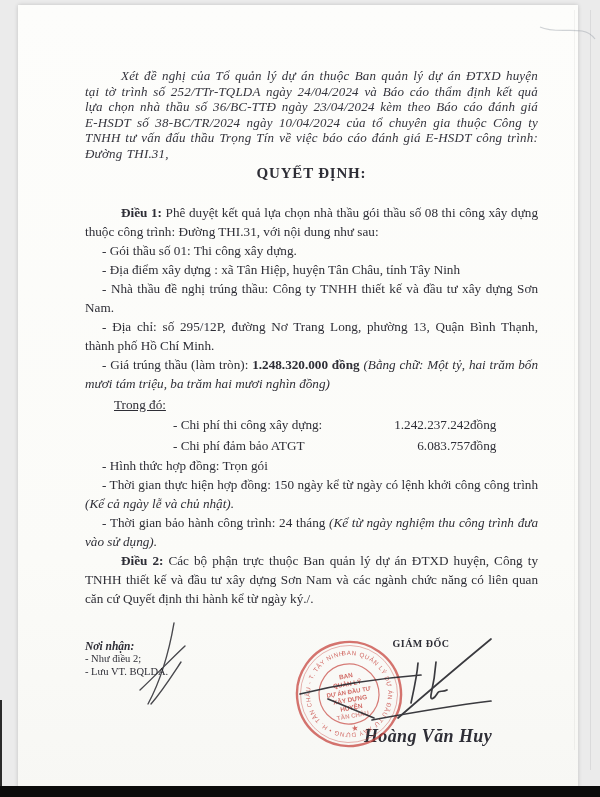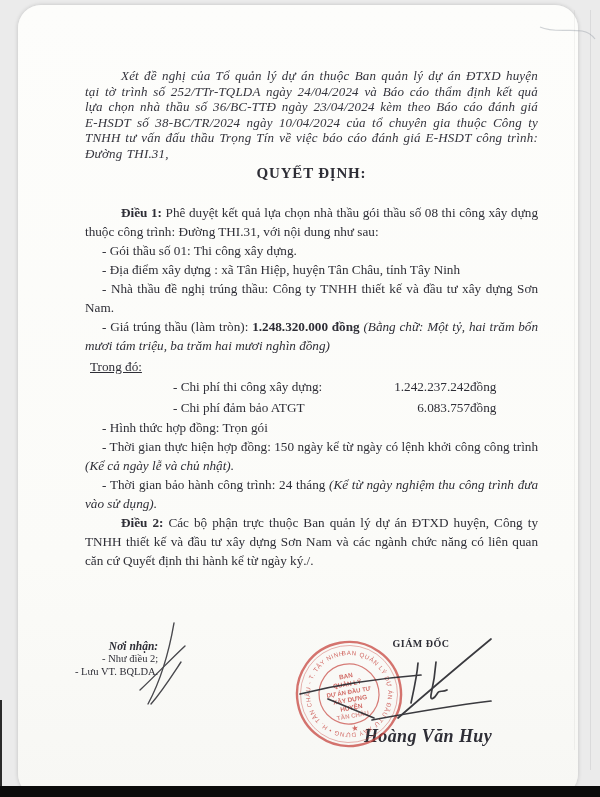--- a/index.html
+++ b/index.html
@@ -3,46 +3,45 @@
 <meta charset="utf-8">
 <style>
   * { margin:0; padding:0; box-sizing:border-box; }
   html,body { width:600px; height:797px; overflow:hidden; }
   body { background:#ebebeb; font-family:"Liberation Serif","DejaVu Serif",serif; color:#2e2e36; position:relative; }
 
   .page {
     position:absolute; left:18px; top:5px; width:560px; height:792px;
     background:linear-gradient(180deg,#fdfdfb 0%,#fbfbf8 70%,#f7f7f4 100%);
     box-shadow:0 0 4px rgba(0,0,0,0.18);
-    border-radius:23px;
   }
   .content { padding:63px 40px 0 67px; font-size:13.2px; line-height:19px; }
 
   .intro {
     font-style:italic; text-align:justify; text-indent:36px;
     font-size:13px; line-height:15.5px; letter-spacing:0.2px; word-spacing:1px;
     color:#33333c;
   }
   .heading {
     text-align:center; font-weight:bold; font-size:15px; line-height:19px;
     letter-spacing:0.8px; margin-top:3px; margin-bottom:20px;
   }
   .para { text-align:justify; text-indent:36px; }
   .item { text-align:justify; text-indent:17px; }
   .bold { font-weight:bold; }
   .ital { font-style:italic; }
-  .underline-label { text-decoration:underline; margin-left:5px; display:inline-block; margin-top:2px; }
+  .underline-label { text-decoration:underline; margin-left:29px; display:inline-block; margin-top:2px; }
 
   .cost-row { display:flex; padding-left:88px; padding-right:28px; line-height:21px; }
   .cost-name { flex:1; }
   .cost-amount { min-width:100px; text-align:right; }
   .cost-unit { margin-left:0; width:40px; }
 
   
-  .recipients { position:absolute; left:57px; top:634px;text-align:right; }
+  .recipients { position:absolute; left:67px; top:634px; }
   .recipients-title { font-weight:bold; font-style:italic; font-size:11.5px; line-height:14px; }
   .recipient-item { font-size:10.5px; line-height:12.5px; }
 
   .director-title {
     position:absolute; left:338px; top:633px; width:130px; text-align:center;
     font-weight:bold; font-size:10px; letter-spacing:0.5px;
   }
   .signer-name {
     position:absolute; left:324px; top:721px; width:172px; text-align:center;
     font-weight:bold; font-size:18px; letter-spacing:0.4px;font-style:italic;
@@ -67,20 +66,21 @@
     <p class="intro">Xét đề nghị của Tổ quản lý dự án thuộc Ban quản lý dự án ĐTXD huyện tại tờ trình số 252/TTr-TQLDA ngày 24/04/2024 và Báo cáo thẩm định kết quả lựa chọn nhà thầu số 36/BC-TTĐ ngày 23/04/2024 kèm theo Báo cáo đánh giá E-HSDT số 38-BC/TR/2024 ngày 10/04/2024 của tổ chuyên gia thuộc Công ty TNHH tư vấn đấu thầu Trọng Tín về việc báo cáo đánh giá E-HSDT công trình: Đường THI.31,</p>
 
     <h2 class="heading">QUYẾT ĐỊNH:</h2>
 
     <p class="para"><span class="bold">Điều 1:</span>
 <span>Phê duyệt kết quả lựa chọn nhà thầu gói thầu số 08 thi công xây dựng thuộc công trình: Đường THI.31, với nội dung như sau:</span></p>
 
     <p class="item">- Gói thầu số 01: Thi công xây dựng.</p>
     <p class="item">- Địa điểm xây dựng : xã Tân Hiệp, huyện Tân Châu, tỉnh Tây Ninh</p>
     <p class="item">- Nhà thầu đề nghị trúng thầu: Công ty TNHH thiết kế và đầu tư xây dựng Sơn Nam.</p>
+    <p class="item">- Địa chỉ: số 295/12P, đường Nơ Trang Long, phường 13, Quận Bình Thạnh, thành phố Hồ Chí Minh.</p>
 
     <p class="item"><span>- Giá trúng thầu (làm tròn):</span>
 <span class="bold">1.248.320.000 đồng</span>
 <span class="ital">(Bằng chữ: Một tỷ, hai trăm bốn mươi tám triệu, ba trăm hai mươi nghìn đồng)</span></p>
 
     <div>
       <span class="underline-label">Trong đó:</span>
       <div class="cost-row">
         <span class="cost-name">- Chi phí thi công xây dựng:</span>
         <span class="cost-amount">1.242.237.242</span>

